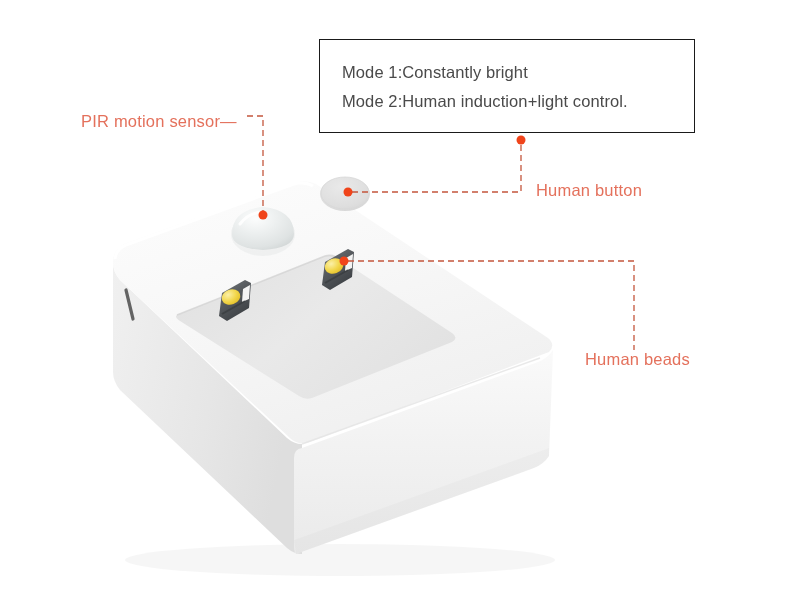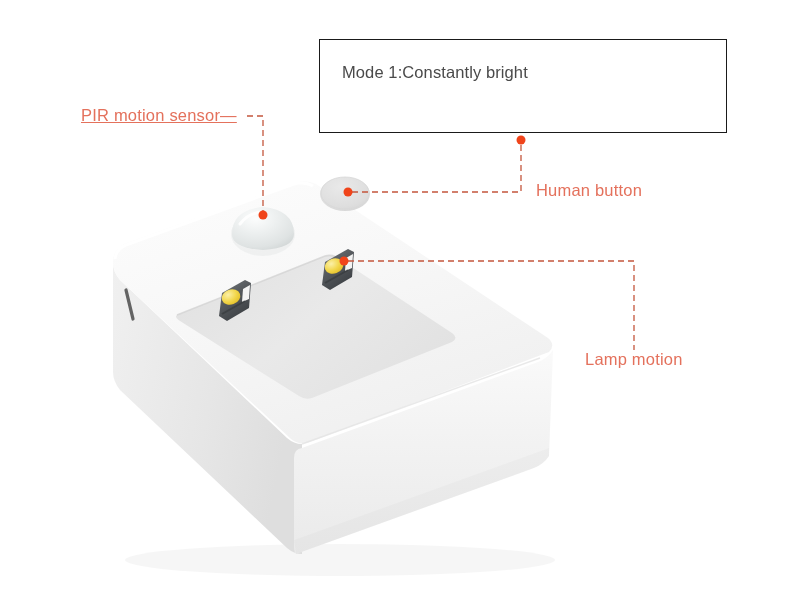--- a/index.html
+++ b/index.html
@@ -28,21 +28,21 @@
     width: 790px;
     height: 614px;
     pointer-events: none;
   }
 
   
   #info-box {
     position: absolute;
     left: 319px;
     top: 39px;
-    width: 408px;
+    width: 376px;
     height: 94px;
     border: 1.6px solid #1a1a1a;
     background: #ffffff;
     box-sizing: border-box;
     padding: 18px 0 0 22px;
   }
   .info-line {
     font-size: 16.5px;
     line-height: 29px;
     color: #4a4a4a;
@@ -51,21 +51,21 @@
   }
 
   
   .callout-label {
     position: absolute;
     font-size: 16.5px;
     color: #e4715c;
     white-space: nowrap;
     letter-spacing: 0.2px;
   }
-  #label-pir     { left: 81px;  top: 106px; text-decoration: underline; }
+  #label-pir     { left: 81px;  top: 112px; }
   #label-switch  { left: 536px; top: 181px; }
   #label-lamp    { left: 585px; top: 350px; }
 
   
   #leaders {
     position: absolute;
     left: 0;
     top: 0;
     width: 790px;
     height: 614px;
@@ -205,21 +205,22 @@
     </g>
   </svg>
 
   <span class="anchor-dot" id="dot-pir"></span>
   <span class="anchor-dot" id="dot-switch"></span>
   <span class="anchor-dot" id="dot-switch-top"></span>
   <span class="anchor-dot" id="dot-lamp"></span>
 
   <div id="info-box">
     <div class="info-line">Mode 1:Constantly bright</div>
+    <div class="info-line">Mode 2:Human induction+light control.</div>
   </div>
 
   <div class="callout-label" id="label-pir">PIR motion sensor—</div>
 
   <div class="callout-label" id="label-switch">Human button</div>
 
-  <div class="callout-label" id="label-lamp">Lamp motion</div>
+  <div class="callout-label" id="label-lamp">Human beads</div>
 
 </div>
 
 </body></html>

